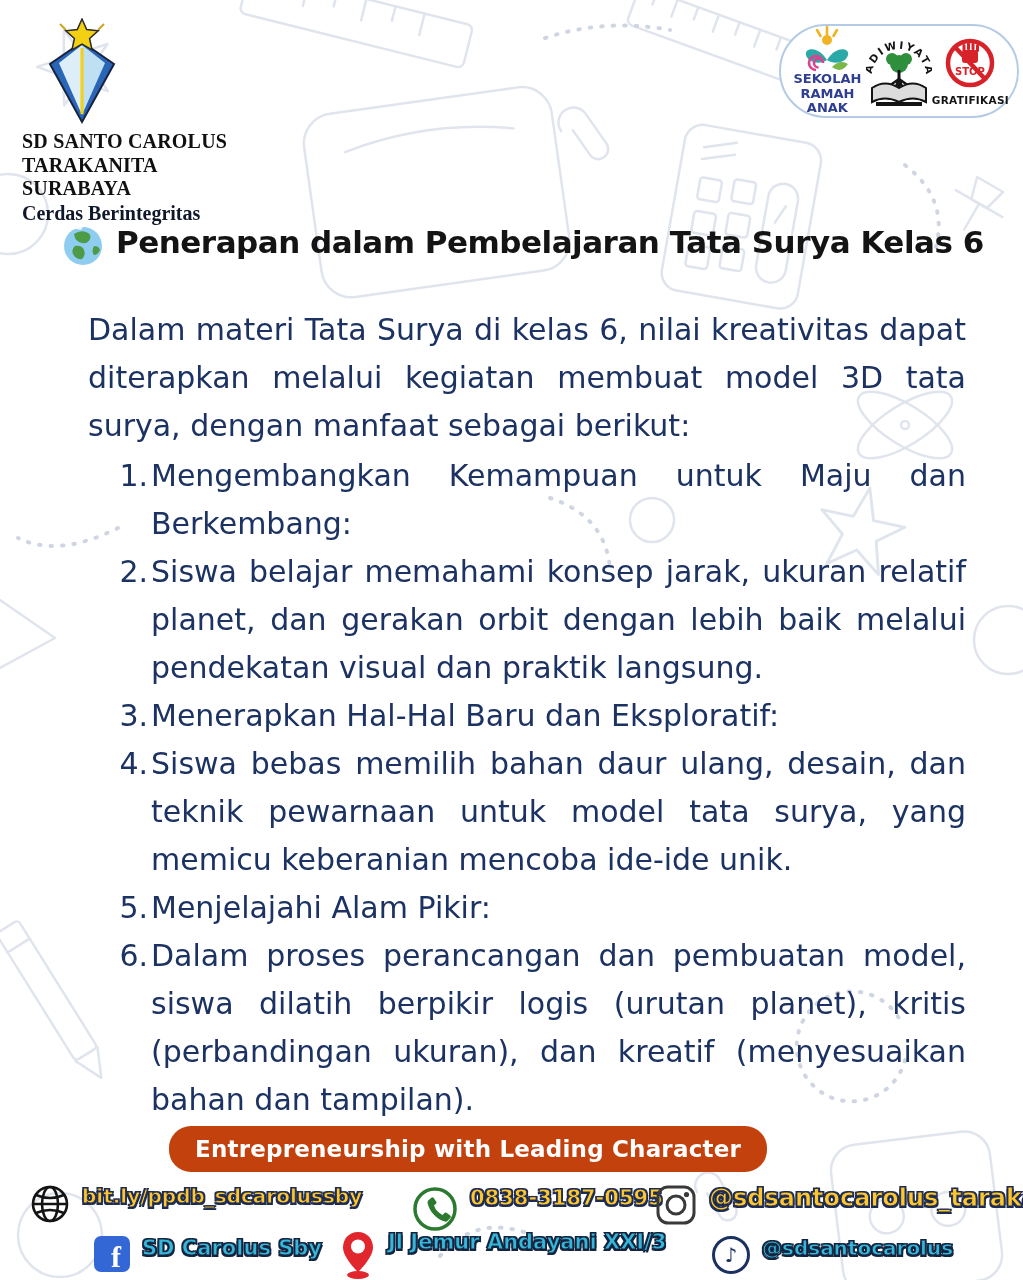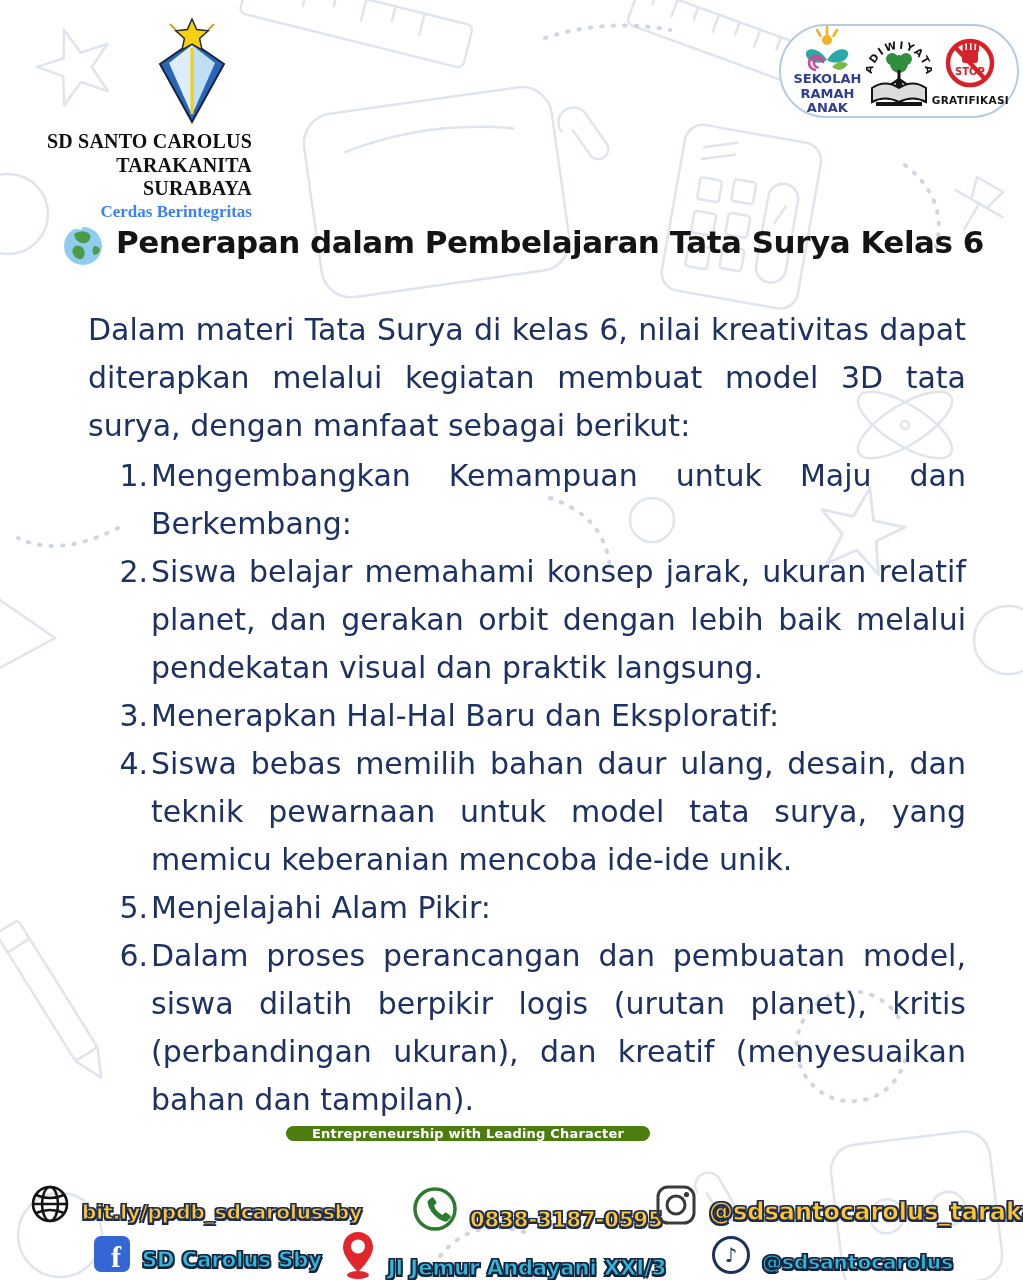--- a/index.html
+++ b/index.html
@@ -2,25 +2,25 @@
 <html><head>
 <meta charset="utf-8">
 <style>
   html,body{margin:0;padding:0;background:#ffffff;}
   .page{position:relative;width:1023px;height:1280px;background:#ffffff;overflow:hidden;
         font-family:"DejaVu Sans", sans-serif;}
   .doodles{position:absolute;left:0;top:0;z-index:0;}
   .layer{position:absolute;z-index:1;}
 
   
-  .school{left:22px;top:18px;width:230px;text-align:right;}
+  .school{left:22px;top:18px;width:230px;text-align:left;}
   .school-name{font-family:"Liberation Serif", serif;font-weight:bold;color:#101010;
                font-size:20px;line-height:1.18;letter-spacing:.2px;}
-  .school-tagline{font-family:"Liberation Serif", serif;font-weight:bold;color:#3b82f6;
-                  font-size:17px;line-height:1.25;}
+  .school-tagline{font-family:"Liberation Serif", serif;font-weight:bold;color:#0f172a;
+                  font-size:20px;line-height:1.25;}
 
   
   .badge-pill{left:779px;top:24px;width:240px;height:94px;background:#fff;
               border:2px solid #b3cbe4;border-radius:48px;display:flex;align-items:center;
               justify-content:space-evenly;box-sizing:border-box;padding:0 8px;}
   .badge{display:flex;flex-direction:column;align-items:center;justify-content:center;}
   .badge-caption{font-size:13px;font-weight:bold;color:#2e3f92;text-align:center;line-height:1.15;}
   .grat-caption{font-size:10.5px;font-weight:bold;color:#141414;letter-spacing:.3px;margin-top:1px;}
 
   
@@ -29,26 +29,26 @@
 
   
   .intro{left:88px;top:306px;width:878px;font-size:30px;line-height:48px;color:#1c3263;
          text-align:justify;}
   .benefits{left:116px;top:452px;width:850px;font-size:30px;line-height:48px;color:#1c3263;}
   .b-item{display:flex;}
   .b-num{flex:none;width:32px;text-align:right;padding-right:3px;}
   .b-txt{flex:1;text-align:justify;}
 
   
-  .banner{left:468px;top:1126px;transform:translateX(-50%);background:#4d7c0f;color:#ffffff;
-          font-size:13px;font-weight:bold;letter-spacing:.2px;padding:0 26px;border-radius:22px;
+  .banner{left:468px;top:1126px;transform:translateX(-50%);background:#c2410c;color:#ffffff;
+          font-size:23px;font-weight:bold;letter-spacing:.2px;padding:10px 26px;border-radius:22px;
           white-space:nowrap;}
 
   
-  .f-item{position:absolute;z-index:1;display:flex;align-items:flex-end;gap:12px;}
+  .f-item{position:absolute;z-index:1;display:flex;align-items:flex-start;gap:12px;}
   .f-txt{font-weight:bold;white-space:nowrap;}
   .txt-yellow{color:#ffc62d;font-size:20px;-webkit-text-stroke:.8px #1c2b52;
               text-shadow:1.5px 1.5px 0 #1c2b52,-1.5px 1.5px 0 #1c2b52,1.5px -1.5px 0 #1c2b52,-1.5px -1.5px 0 #1c2b52;}
   .txt-teal{color:#36b6d9;font-size:20px;-webkit-text-stroke:.8px #14243f;
             text-shadow:1.5px 1.5px 0 #14243f,-1.5px 1.5px 0 #14243f,1.5px -1.5px 0 #14243f,-1.5px -1.5px 0 #14243f;}
   .tiktok-note{display:flex;align-items:center;justify-content:center;width:38px;height:38px;
                border:3px solid #1b3162;border-radius:50%;box-sizing:border-box;
                color:#1b3162;font-size:20px;font-weight:bold;}
 </style>
 </head>

